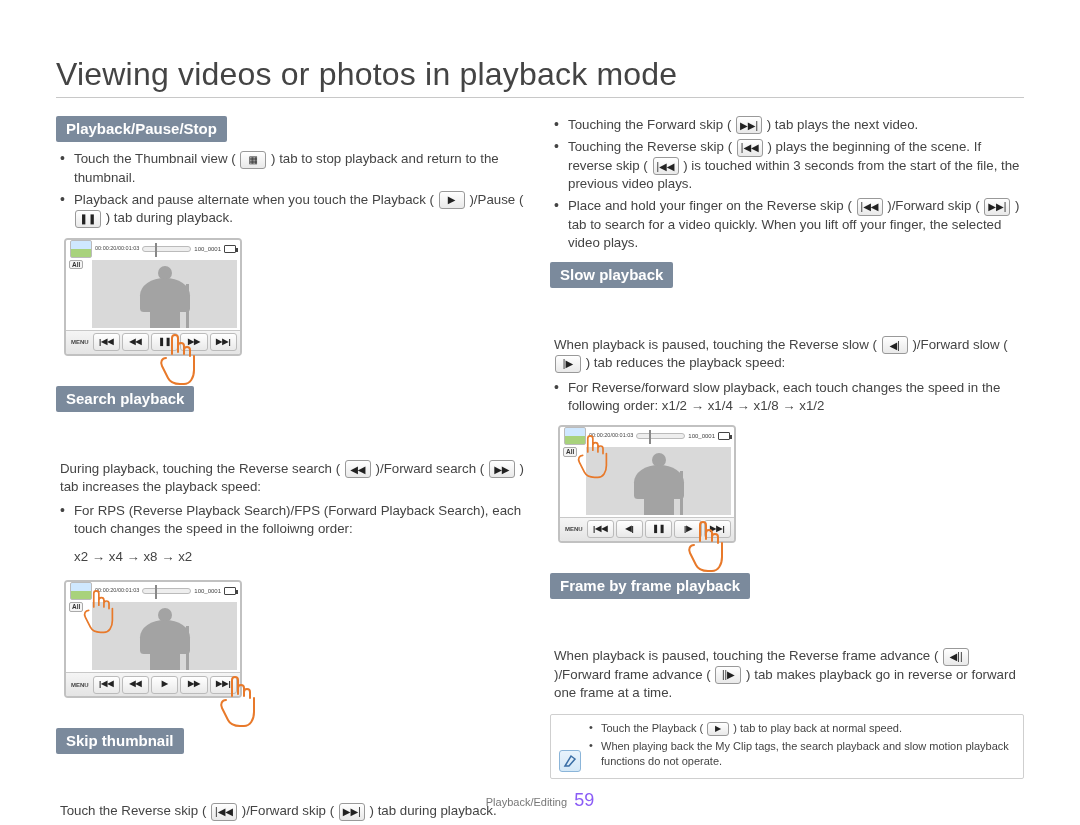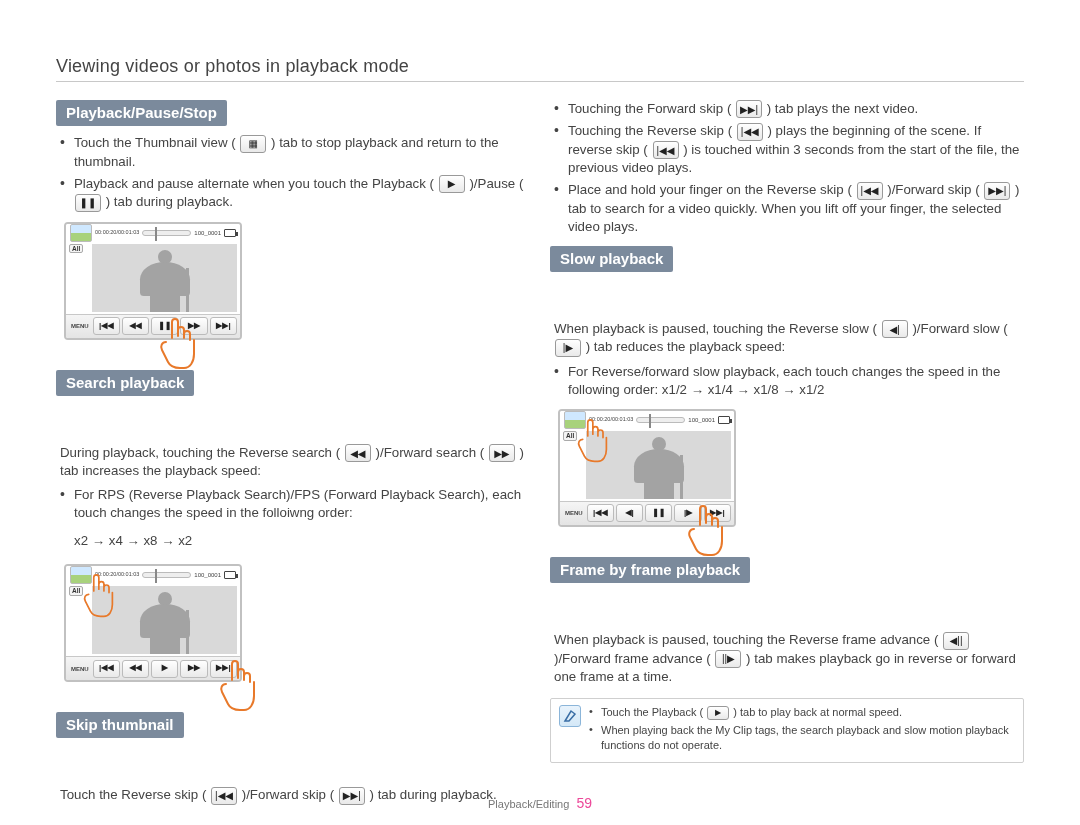--- a/index.html
+++ b/index.html
@@ -6,21 +6,21 @@
   body {
     width: 1080px;
     height: 825px;
     background: #fff;
     font-family: Arial, Helvetica, sans-serif;
     color: #333;
     padding: 56px 56px 30px 56px;
     position: relative;
   }
   .page { width: 100%; }
-  .title { font-size: 18px; font-weight: normal; color: #444; margin-bottom: 4px; letter-spacing: 0.2px; }
+  .title { font-size: 32px; font-weight: normal; color: #444; margin-bottom: 4px; letter-spacing: 0.2px; }
   .hr { border: none; border-top: 1px solid #c8c8c8; margin-bottom: 18px; }
   .cols { display: flex; gap: 20px; }
   .col { flex: 1; font-size: 13.3px; line-height: 1.35; color: #444; }
   .section-heading {
     display: inline-block;
     background: #7b8a9c;
     color: #fff;
     font-weight: bold;
     font-size: 15px;
     padding: 3px 10px;
@@ -118,37 +118,37 @@
   .hand svg { width:100%; height:100%; }
 
   
   .notebox {
     display:flex; gap:8px;
     border:1px solid #cfcfcf;
     border-radius:2px;
     background:#fff;
     padding:6px 8px;
     margin-top:6px;
-    align-items:flex-start;
+    align-items:flex-end;
   }
   .note-icon {
     width:22px; height:22px; flex:0 0 22px;
     border:1px solid #8bb5d9; border-radius:3px;
     background:linear-gradient(#e8f3fc,#d4e8f7);
     display:flex; align-items:center; justify-content:center;
   }
   .notebox ul { list-style:none; font-size:11px; line-height:1.35; color:#444; }
   .notebox ul > li { position:relative; padding-left:12px; margin-bottom:3px; }
   .notebox ul > li::before { content:"•"; position:absolute; left:0; top:-1px; }
 
   .footer {
     position:absolute; left:0; right:0; bottom:14px;
     text-align:center; font-size:11px; color:#777;
   }
-  .pagenum { color:#ec4899; font-size:14px; margin-left:4px; }
+  .pagenum { color:#8b5cf6; font-size:18px; margin-left:4px; }
   .section-block { margin-bottom: 12px; }
 </style>
 </head>
 <body>
 
 <div class="page">
   <div class="title">Viewing videos or photos in playback mode</div>
   <hr class="hr">
 
   <div class="cols">

